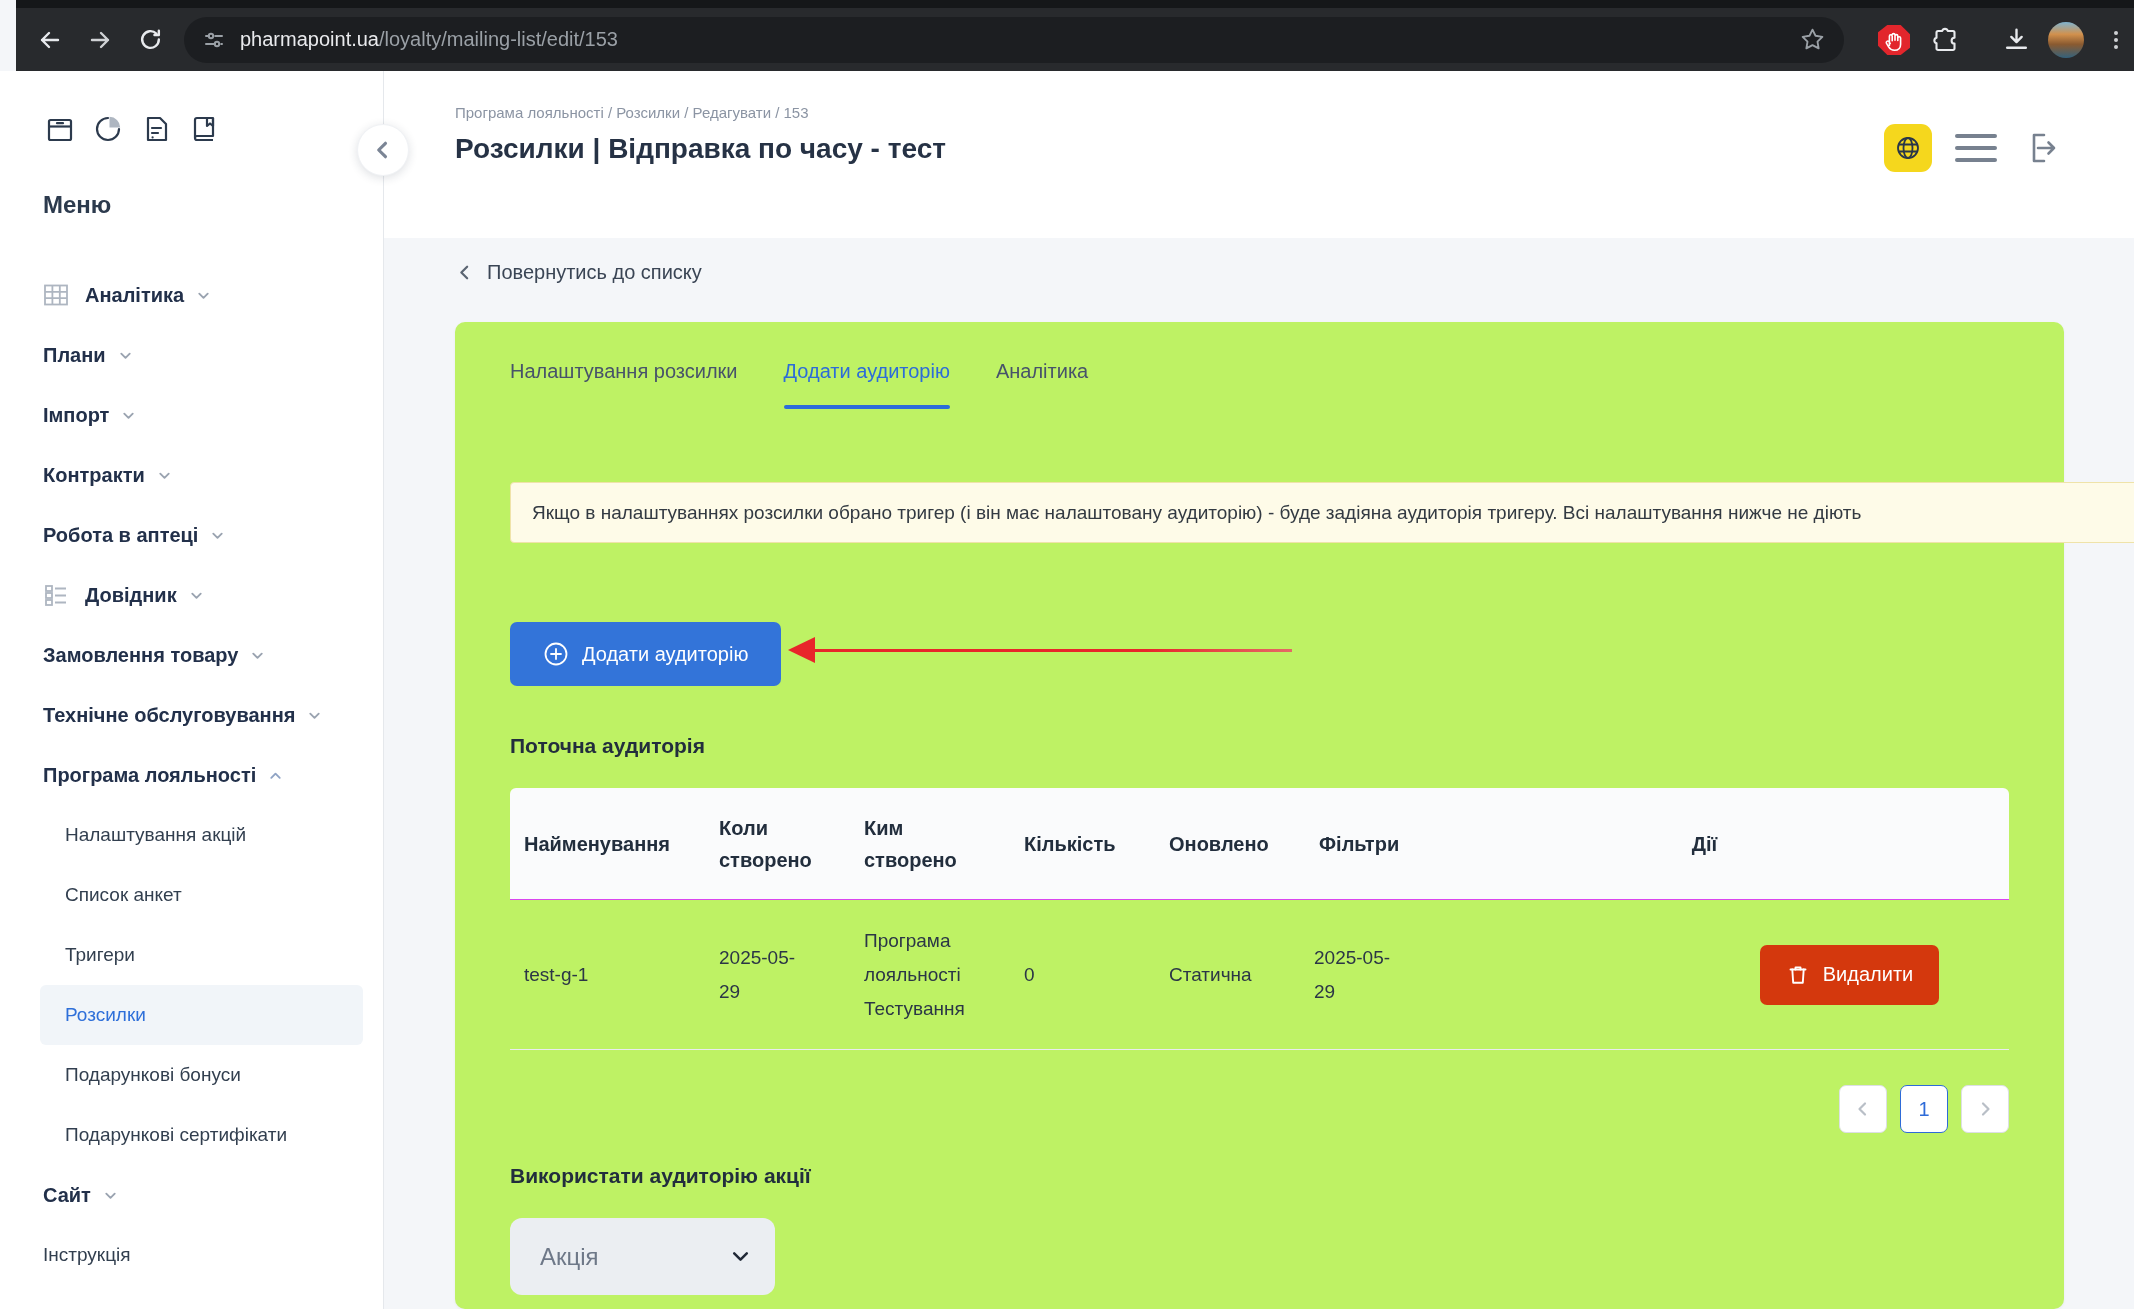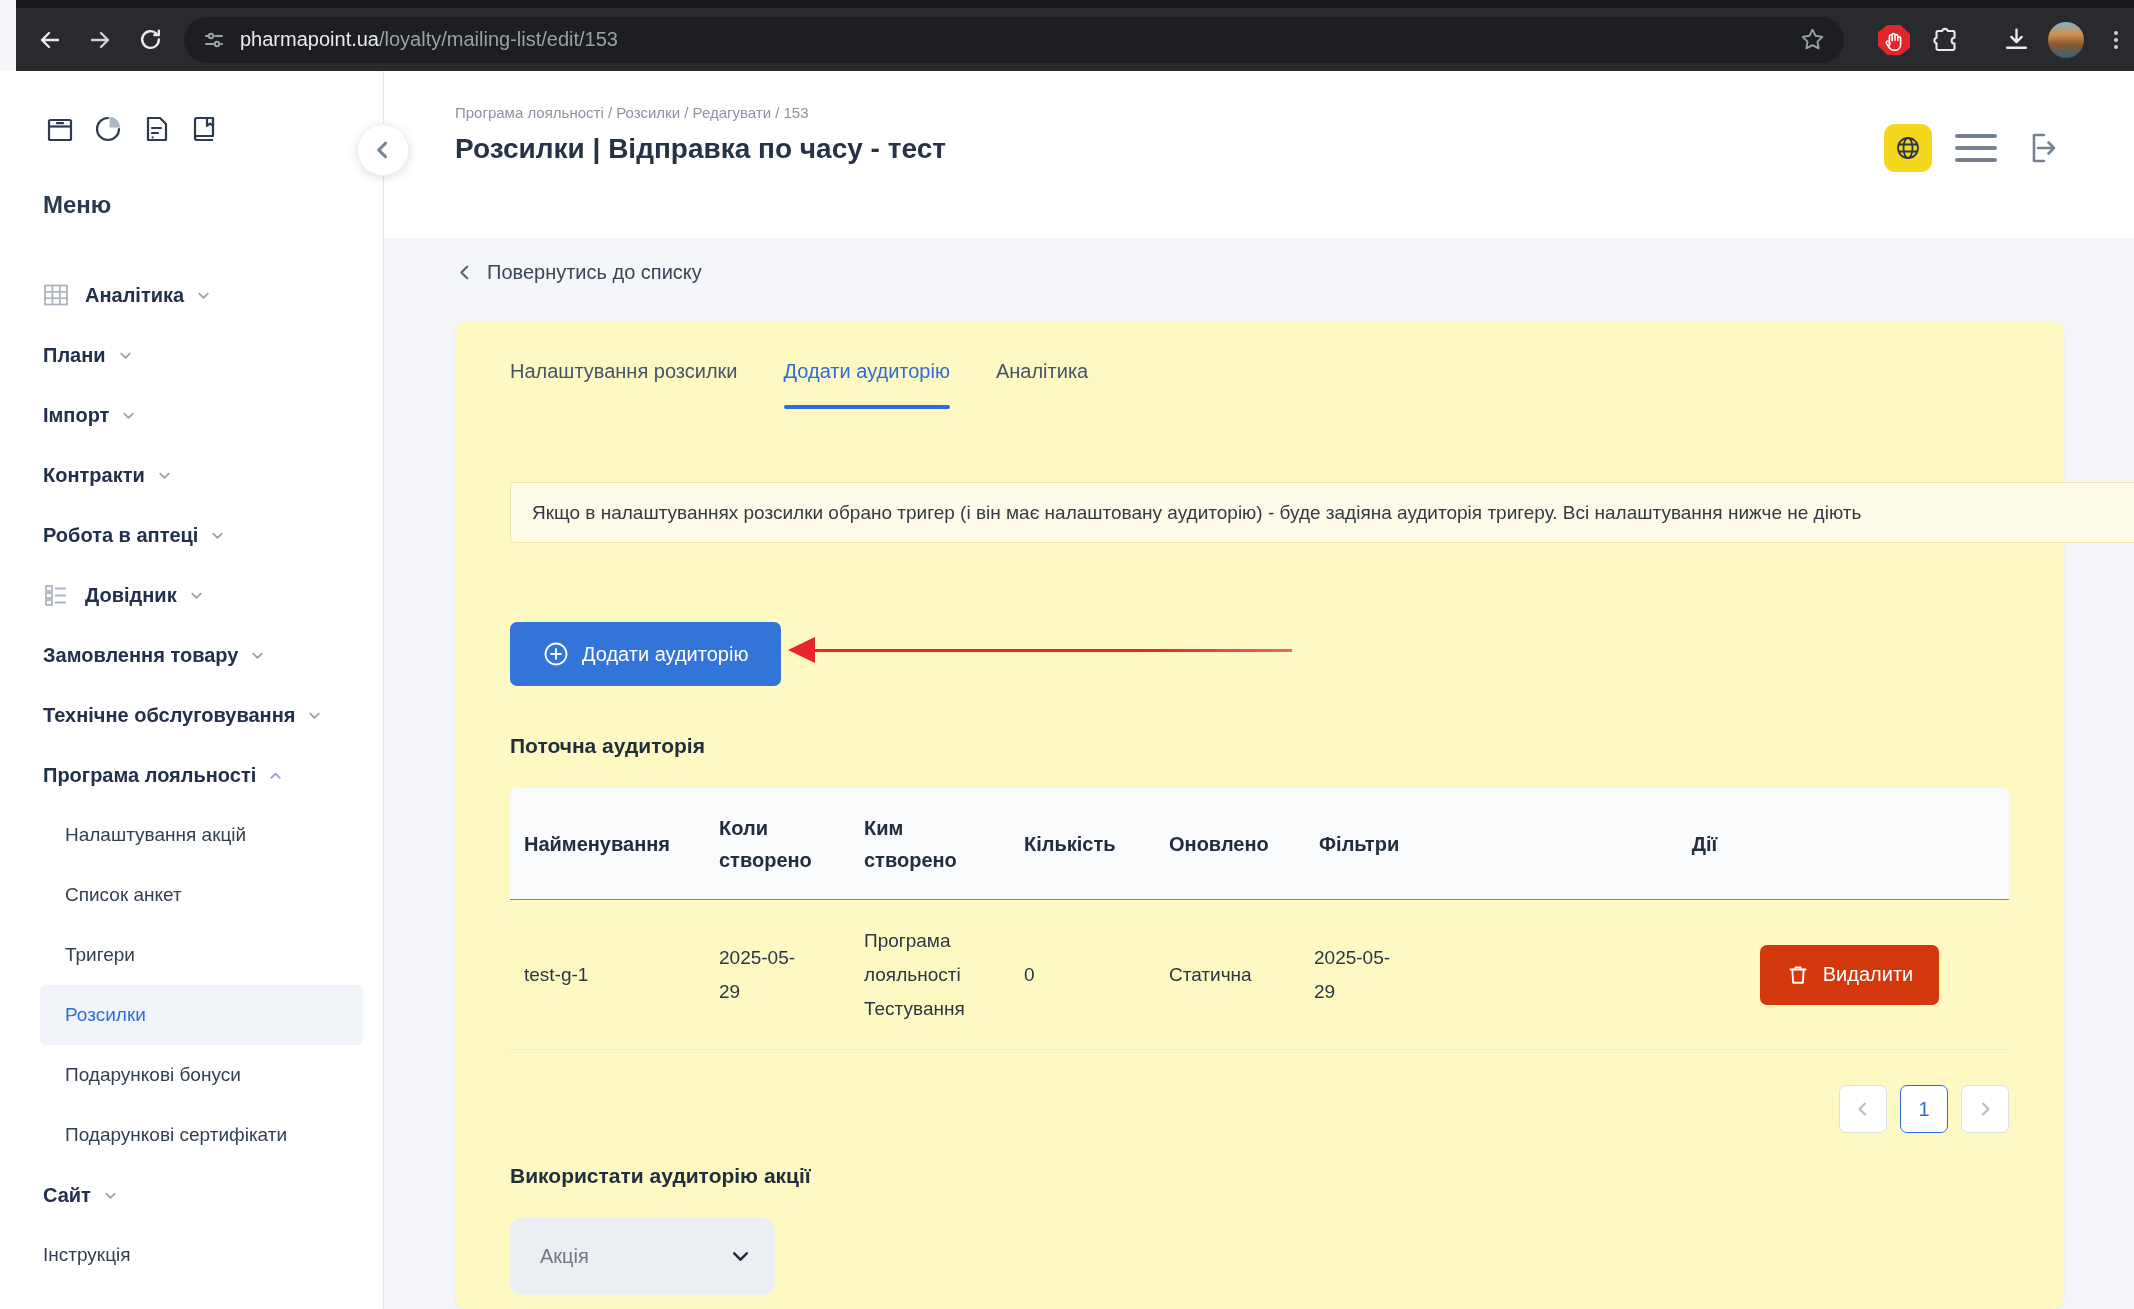--- a/index.html
+++ b/index.html
@@ -52,21 +52,21 @@
   .logout-btn { display:flex; cursor:pointer; }
 
   .collapse-btn { position:absolute; left:357px; top:124px; width:52px; height:52px; border-radius:50%;
     background:#fff; border:1px solid #f0f2f5; box-shadow:0 2px 10px rgba(35,46,66,.15);
     display:flex; align-items:center; justify-content:center; cursor:pointer; z-index:5; padding:0; }
 
   .back-link { position:absolute; left:71px; top:190px; display:flex; align-items:center; gap:13px;
     font-size:20px; font-weight:500; color:#3a4555; cursor:pointer; }
 
   
-  .card { position:absolute; left:71px; top:251px; width:1609px; height:987px; background:#fef9c3;
+  .card { position:absolute; left:71px; top:251px; width:1609px; height:987px; background:#bef264;
     border-radius:10px; box-shadow:0 1px 3px rgba(30,40,60,.05); }
 
   .tabs { position:absolute; left:55px; top:38px; display:flex; gap:46px; }
   .tab { font-size:20px; font-weight:500; color:#47536a; padding-bottom:26px; position:relative; cursor:pointer; }
   .tab.active { color:#2c6cd9; }
   .tab.active::after { content:""; position:absolute; left:0; right:0; bottom:0; height:4px; border-radius:2px; background:#2c6cd9; }
 
   .warning { position:absolute; left:55px; top:160px; width:1738px; background:#fefbe8;
     border:1px solid #efe3a9; border-radius:4px; padding:13px 21px; font-size:19px; line-height:33px; color:#333a42; }
 
@@ -93,21 +93,21 @@
     font-size:20px; display:flex; align-items:center; gap:13px; cursor:pointer; font-family:inherit;justify-content:flex-end; }
 
   .pagination { position:absolute; right:55px; top:763px; display:flex; gap:13px; }
   .pg { width:48px; height:48px; border:1.5px solid #dcdfe4; border-radius:7px; background:#fff;
     display:flex; align-items:center; justify-content:center; color:#b9bfc7; cursor:pointer; padding:0; }
   .pg.current { border-color:#2e6bd8; color:#2e6bd8; font-size:20px; font-weight:500; font-family:inherit; }
 
   .promo-title { position:absolute; left:55px; top:842px; font-size:21px; font-weight:700; color:#222e3d; }
   .select { position:absolute; left:55px; top:896px; width:265px; height:77px; background:#ebeef2; border-radius:12px;
     display:flex; align-items:center; justify-content:space-between; padding:0 24px 0 30px; cursor:pointer; }
-  .select .ph { font-size:20px; color:#6e7888; }
+  .select .ph { font-size:24px; color:#6e7888; }
 </style>
 </head>
 <body>
 
 <div class="screen">
 
   <div class="browser">
     <div class="win-strip"></div>
     <div class="toolbar">
       <span class="nav-ic">

